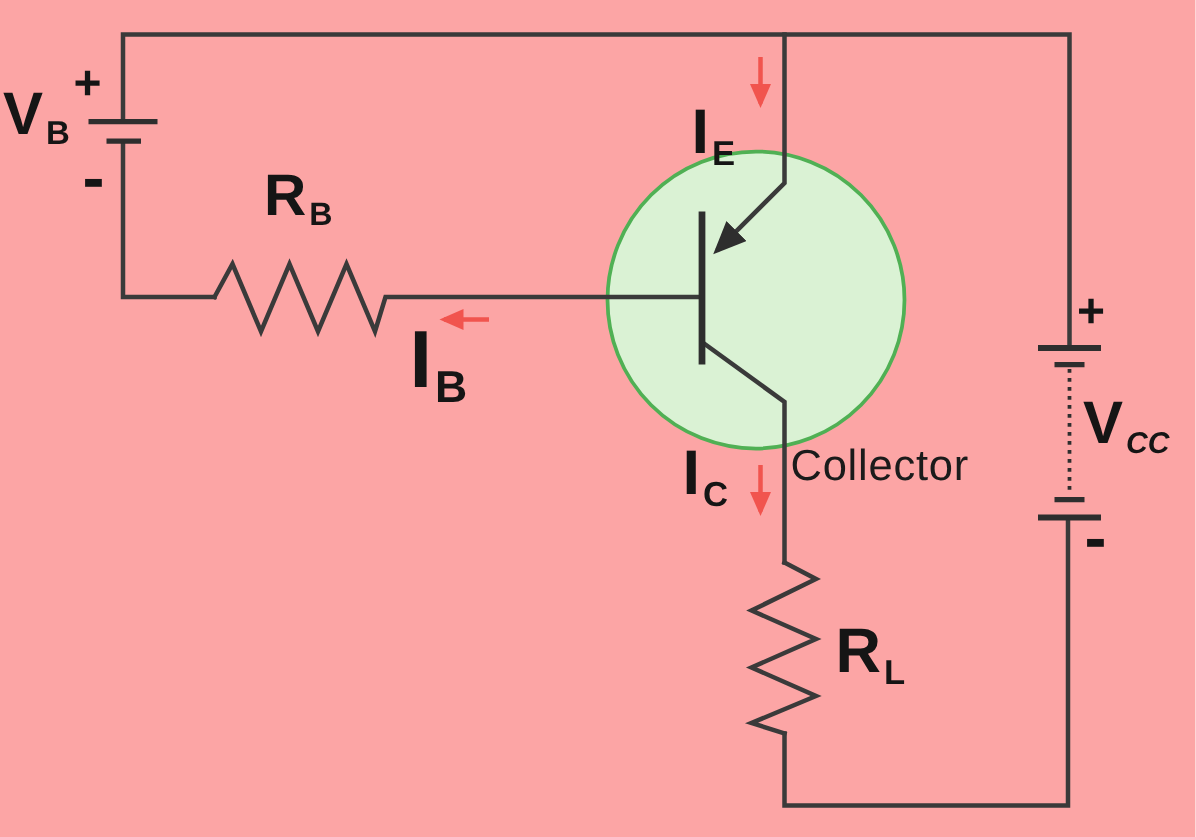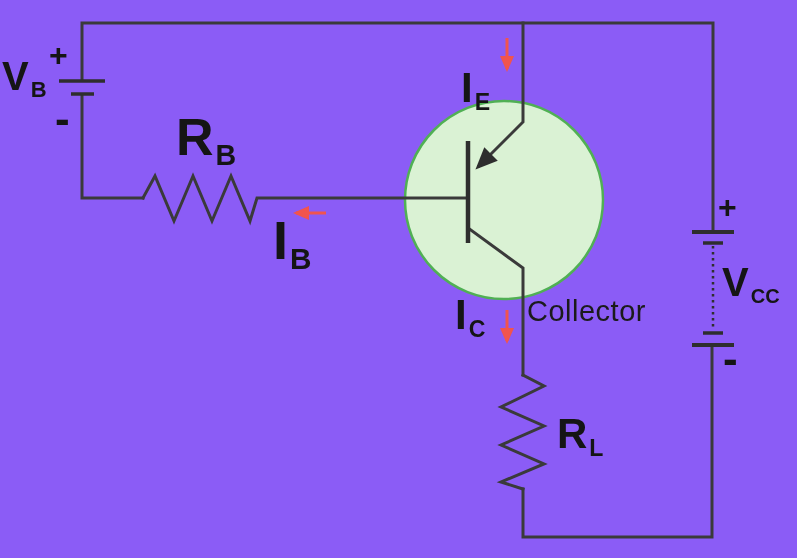--- a/index.html
+++ b/index.html
@@ -1,19 +1,19 @@
 <!DOCTYPE html>
 <html><head>
 <meta charset="utf-8">
 <style>
   html,body{margin:0;padding:0;background:#fff;}
   .stage{
     position:relative;
     width:797px;height:558px;
-    background:#8b5cf6;
+    background:#fca5a5;
     font-family:"Liberation Sans",sans-serif;
     overflow:hidden;
   }
   .stage svg{position:absolute;left:0;top:0;}
   .lbl{
     position:absolute;
     line-height:1;
     white-space:nowrap;
     color:#151515;
   }
@@ -83,33 +83,33 @@
       <line x1="507" y1="310" x2="507" y2="341" marker-end="url(#ah-red)"></line>
     </g>
   </svg>
 
   <div class="lbl sym" style="left:2px;top:56px;font-size:40px;"><span>V</span><span class="sub">B</span></div>
 
   <div class="lbl sign" style="left:49px;top:39px;font-size:32px;">+</div>
 
   <div class="lbl sign" style="left:55px;top:97px;font-size:44px;">-</div>
 
-  <div class="lbl sym" style="left:176px;top:111px;font-size:52px;"><span>R</span><span class="sub">B</span></div>
+  <div class="lbl sym" style="left:176px;top:111px;font-size:39px;"><span>R</span><span class="sub">B</span></div>
 
 
   <div class="lbl sym" style="left:273px;top:213px;font-size:54px;"><span>I</span><span class="sub">B</span></div>
 
   <div class="lbl sym" style="left:461px;top:31px;font-size:42px;margin-top:36px;"><span>I</span><span class="sub">E</span></div>
 
 
   <div class="lbl sym" style="left:455px;top:294px;font-size:42px;"><span>I</span><span class="sub">C</span></div>
 
   <div class="lbl word" style="left:527px;top:297px;font-size:29px;">Collector</div>
 
   <div class="lbl sym" style="left:557px;top:413px;font-size:42px;"><span>R</span><span class="sub">L</span></div>
 
-  <div class="lbl sym" style="left:722px;top:262px;font-size:40px;"><span>V</span><span class="sub" style="font-size:.5em;">CC</span></div>
+  <div class="lbl sym" style="left:722px;top:262px;font-size:40px;"><span>V</span><span class="sub" style="font-size:.5em;font-style:italic;">CC</span></div>
 
   <div class="lbl sign" style="left:718px;top:191px;font-size:32px;">+</div>
 
   <div class="lbl sign" style="left:723px;top:337px;font-size:44px;">-</div>
 
 </div>
 
 </body></html>

